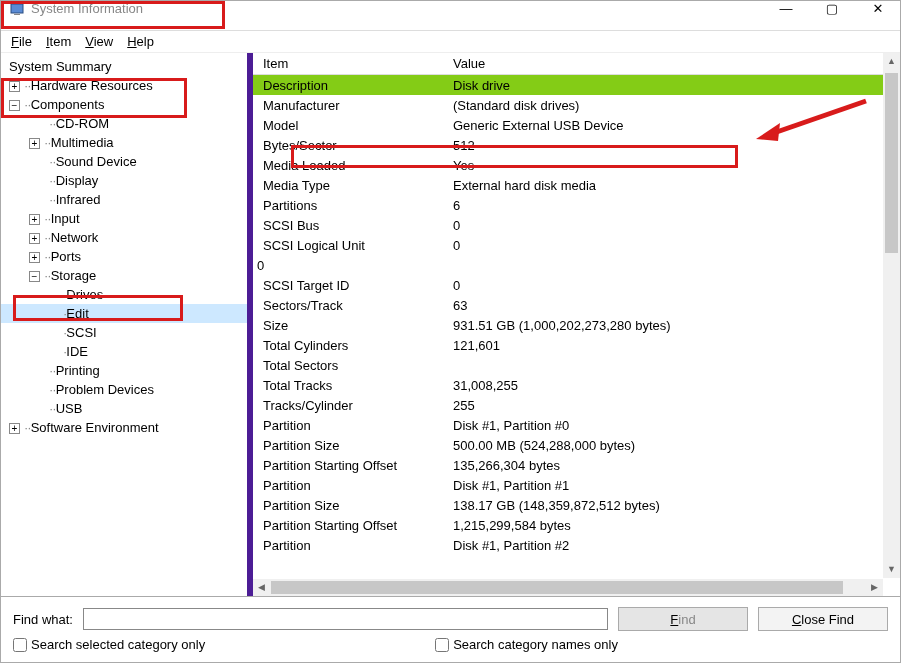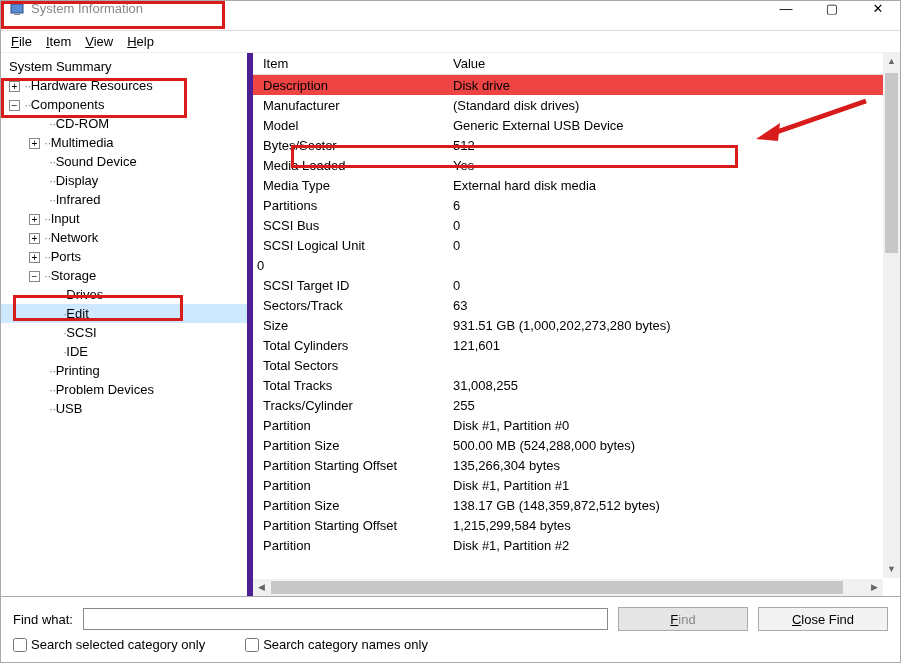--- a/index.html
+++ b/index.html
@@ -19,21 +19,21 @@
 .tree-item .dots{color:#888;letter-spacing:-1px}
 .tree-item.sel{background:#cde8ff}
 .detail{flex:1;display:flex;flex-direction:column;position:relative}
 .detail-head{display:flex;border-bottom:1px solid #ddd;background:#fff;padding:3px 0;position:relative}
 .detail-head .col1{width:196px;padding-left:10px}
 .detail-head .col2{flex:1;padding-left:4px}
 .detail-body{flex:1;overflow:hidden}
 .row{display:flex;padding:2.5px 0}
 .row .c1{width:196px;padding-left:10px}
 .row .c2{flex:1;padding-left:4px}
-.row.alt{background:#ef4444}
+.row.alt{background:#84cc16}
 .vscroll{position:absolute;right:0;top:0;bottom:18px;width:17px;background:#f0f0f0}
 .vscroll .thumb{position:absolute;left:2px;right:2px;top:20px;height:180px;background:#c7c7c7}
 .vscroll .arr{position:absolute;left:0;right:0;height:17px;text-align:center;font-size:9px;color:#666;line-height:17px}
 .vscroll .arr.up{top:0}.vscroll .arr.dn{bottom:0}
 .hscroll{position:absolute;left:0;right:17px;bottom:0;height:17px;background:#f0f0f0}
 .hscroll .thumb{position:absolute;top:2px;bottom:2px;left:18px;right:40px;background:#c7c7c7}
 .hscroll .arr{position:absolute;top:0;bottom:0;width:17px;text-align:center;font-size:9px;color:#666;line-height:17px}
 .hscroll .arr.l{left:0}.hscroll .arr.r{right:0}
 .findbar{padding:10px 12px 2px 12px;display:flex;align-items:center;gap:10px}
 .findbar input[type=text]{flex:1;height:22px;border:1px solid #888;padding:0 4px;max-width:536px}
@@ -86,20 +86,21 @@
     <div class="tree-item" style="padding-left:28px"><span class="expander">+</span><span class="dots">··</span><span>Network</span></div>
     <div class="tree-item" style="padding-left:28px"><span class="expander">+</span><span class="dots">··</span><span>Ports</span></div>
     <div class="tree-item" style="padding-left:28px"><span class="expander">−</span><span class="dots">··</span><span>Storage</span></div>
     <div class="tree-item" style="padding-left:62px"><span class="dots">·</span><span>Drives</span></div>
     <div class="tree-item sel" style="padding-left:62px"><span class="dots">·</span><span>Edit</span></div>
     <div class="tree-item" style="padding-left:62px"><span class="dots">·</span><span>SCSI</span></div>
     <div class="tree-item" style="padding-left:62px"><span class="dots">·</span><span>IDE</span></div>
     <div class="tree-item" style="padding-left:48px"><span class="dots">··</span><span>Printing</span></div>
     <div class="tree-item" style="padding-left:48px"><span class="dots">··</span><span>Problem Devices</span></div>
     <div class="tree-item" style="padding-left:48px"><span class="dots">··</span><span>USB</span></div>
+    <div class="tree-item" style="padding-left:8px"><span class="expander">+</span><span class="dots">··</span><span>Software Environment</span></div>
   </div>
 
   <div class="detail">
     <div class="detail-head">
       <div class="col1">Item</div>
       <div class="col2">Value</div>
     </div>
     <div class="detail-body" id="detail-body">
         <div class="row alt">
           <div class="c1">Description</div>
@@ -213,21 +214,21 @@
   <span>Find what:</span>
   <input type="text" placeholder="" style="">
   <button><span style="text-decoration:underline">F</span>ind</button>
   <button class="enabled"><span style="text-decoration:underline">C</span>lose Find</button>
 </div>
 <div class="checkrow">
   <label>
       <input type="checkbox" style="">
       <span>Search selected category only</span>
     </label>
-  <label style="">
+  <label style="margin-left:190px">
       <input type="checkbox" style="">
       <span>Search category names only</span>
     </label>
 </div>
 
 <div class="hl" style="left:0;top:0;width:224px;height:28px"></div>
 <div class="hl" style="left:0;top:77;width:186px;height:40px;top:77px"></div>
 <div class="hl" style="left:290px;top:144px;width:447px;height:23px"></div>
 <div class="hl" style="left:12px;top:294px;width:170px;height:26px"></div>
 <svg class="arrow" style="left:745px;top:92px" width="130" height="52">

